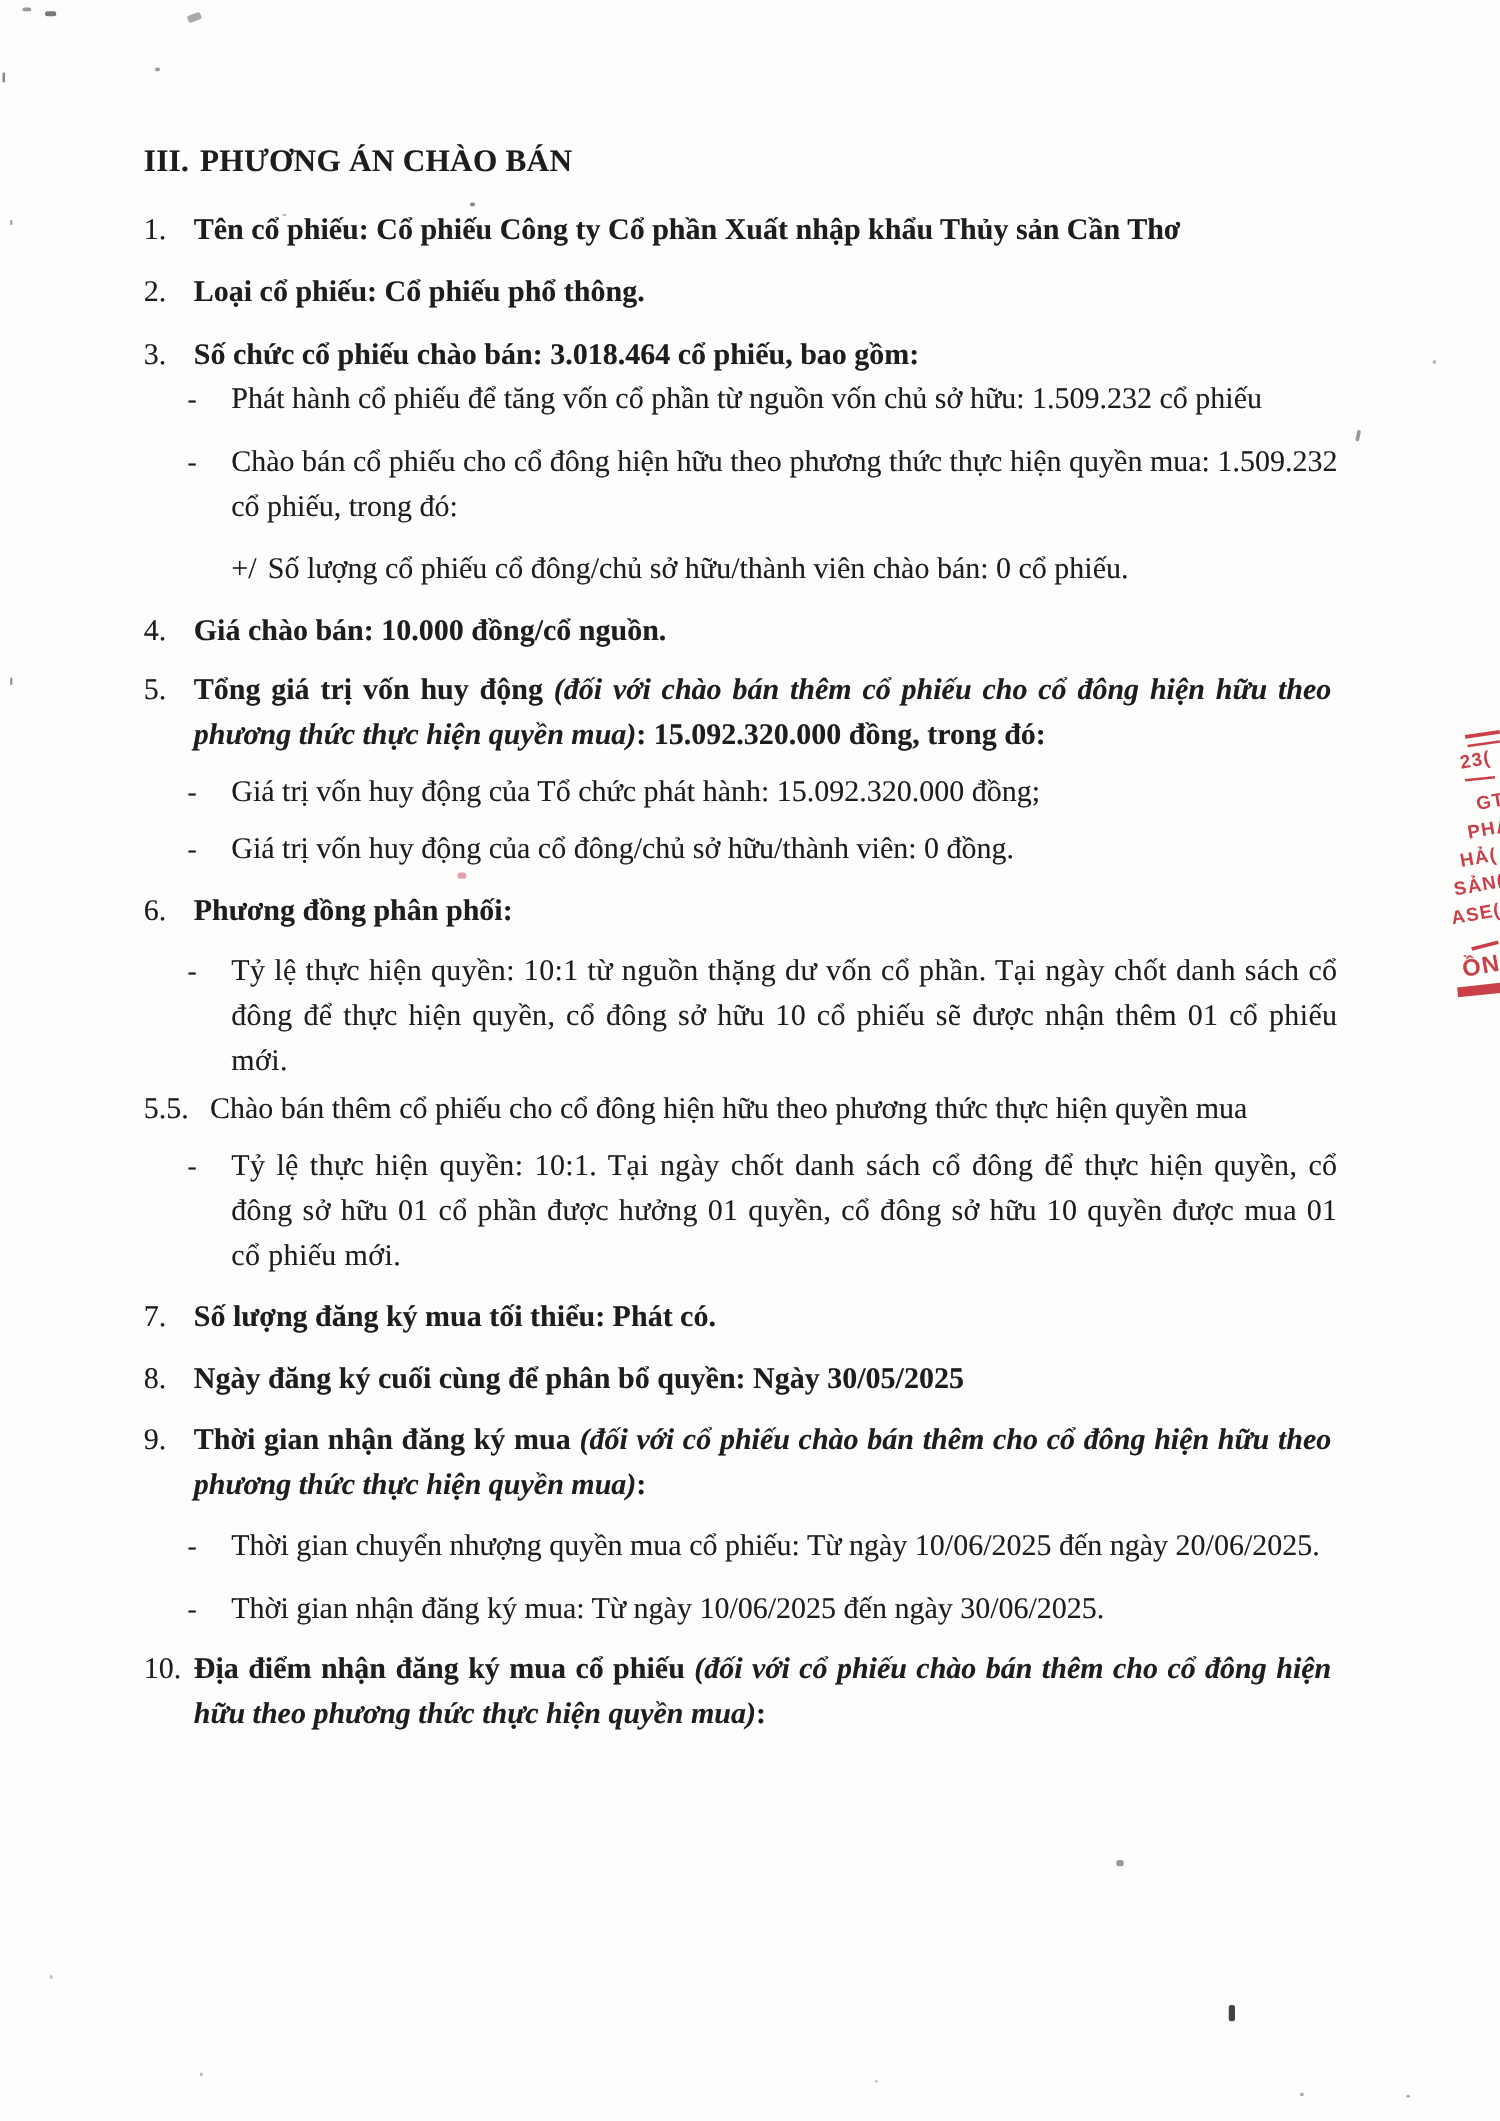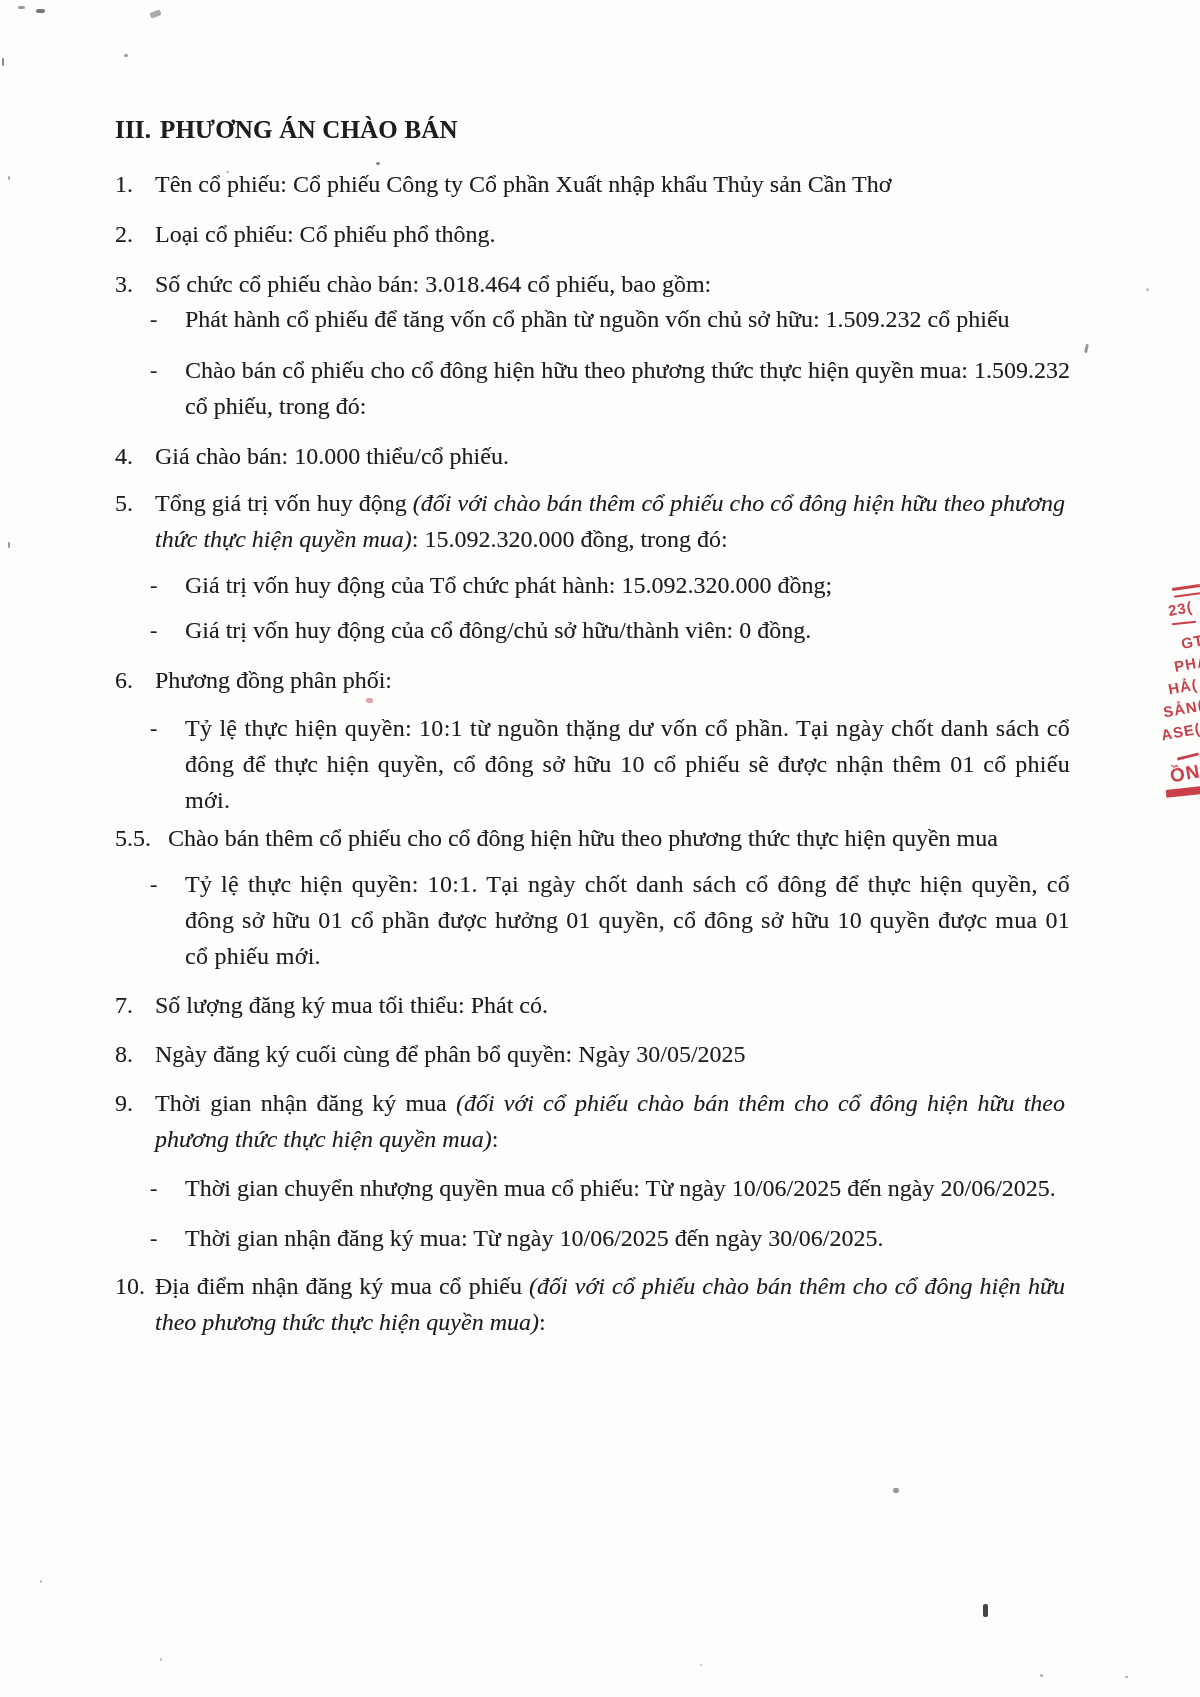--- a/index.html
+++ b/index.html
@@ -14,21 +14,21 @@
     font-size:24px;line-height:36px;
     text-shadow:0 0 0.5px rgba(25,25,25,0.35);
   }
   .heading{
     position:relative;padding-left:45px;
     font-weight:bold;font-size:25px;line-height:28px;letter-spacing:0.2px;
   }
   .heading .num{position:absolute;left:0;top:0;}
   .row{position:relative;}
   .row .num{position:absolute;left:0;top:0;}
-  .row.main .body{display:block;margin-left:40px;}
+  .row.main .body{display:block;margin-left:40px;font-weight:bold;}
   .row.section .body{display:block;margin-left:53px;}
   .row.dash{margin-left:35px;}
   .row.dash .num{font-size:22px;}
   .row.dash .body{display:block;margin-left:35px;width:885px;}
   .row.plus{margin-left:70px;}
   .plus-label{margin-right:9px;}
   .just .body{text-align:justify;}
   .wrap3 .body{letter-spacing:0.3px;}
   .it{font-style:italic;}
 
@@ -78,24 +78,27 @@
       <span class="num">-</span>
       <span class="body"><span>Phát hành cổ phiếu để tăng vốn cổ phần từ nguồn vốn chủ sở hữu: 1.509.232 cổ phiếu</span></span>
     </div>
 
     <div class="row dash just" style="margin-top:15px">
       <span class="num">-</span>
       <span class="body"><span>Chào bán cổ phiếu cho cổ đông hiện hữu theo phương thức thực hiện quyền mua: 1.509.232 cổ phiếu, trong đó:</span></span>
     </div>
 
 
+    <div class="row plus" style="margin-top:13px">
+      <span class="plus-label">+/</span><span>Số lượng cổ phiếu cổ đông/chủ sở hữu/thành viên chào bán: 0 cổ phiếu.</span>
+    </div>
 
     <div class="row main" style="margin-top:14px">
       <span class="num">4.</span>
-      <span class="body"><span>Giá chào bán: 10.000 thiểu/cổ phiếu.</span></span>
+      <span class="body"><span>Giá chào bán: 10.000 đồng/cổ nguồn.</span></span>
     </div>
 
     <div class="row main just" style="margin-top:11px">
       <span class="num">5.</span>
       <span class="body"><span>Tổng giá trị vốn huy động </span><span class="it">(đối với chào bán thêm cổ phiếu cho cổ đông hiện hữu theo phương thức thực hiện quyền mua)</span><span>: 15.092.320.000 đồng, trong đó:</span></span>
     </div>
 
     <div class="row dash" style="margin-top:10px">
       <span class="num">-</span>
       <span class="body"><span>Giá trị vốn huy động của Tổ chức phát hành: 15.092.320.000 đồng;</span></span>

